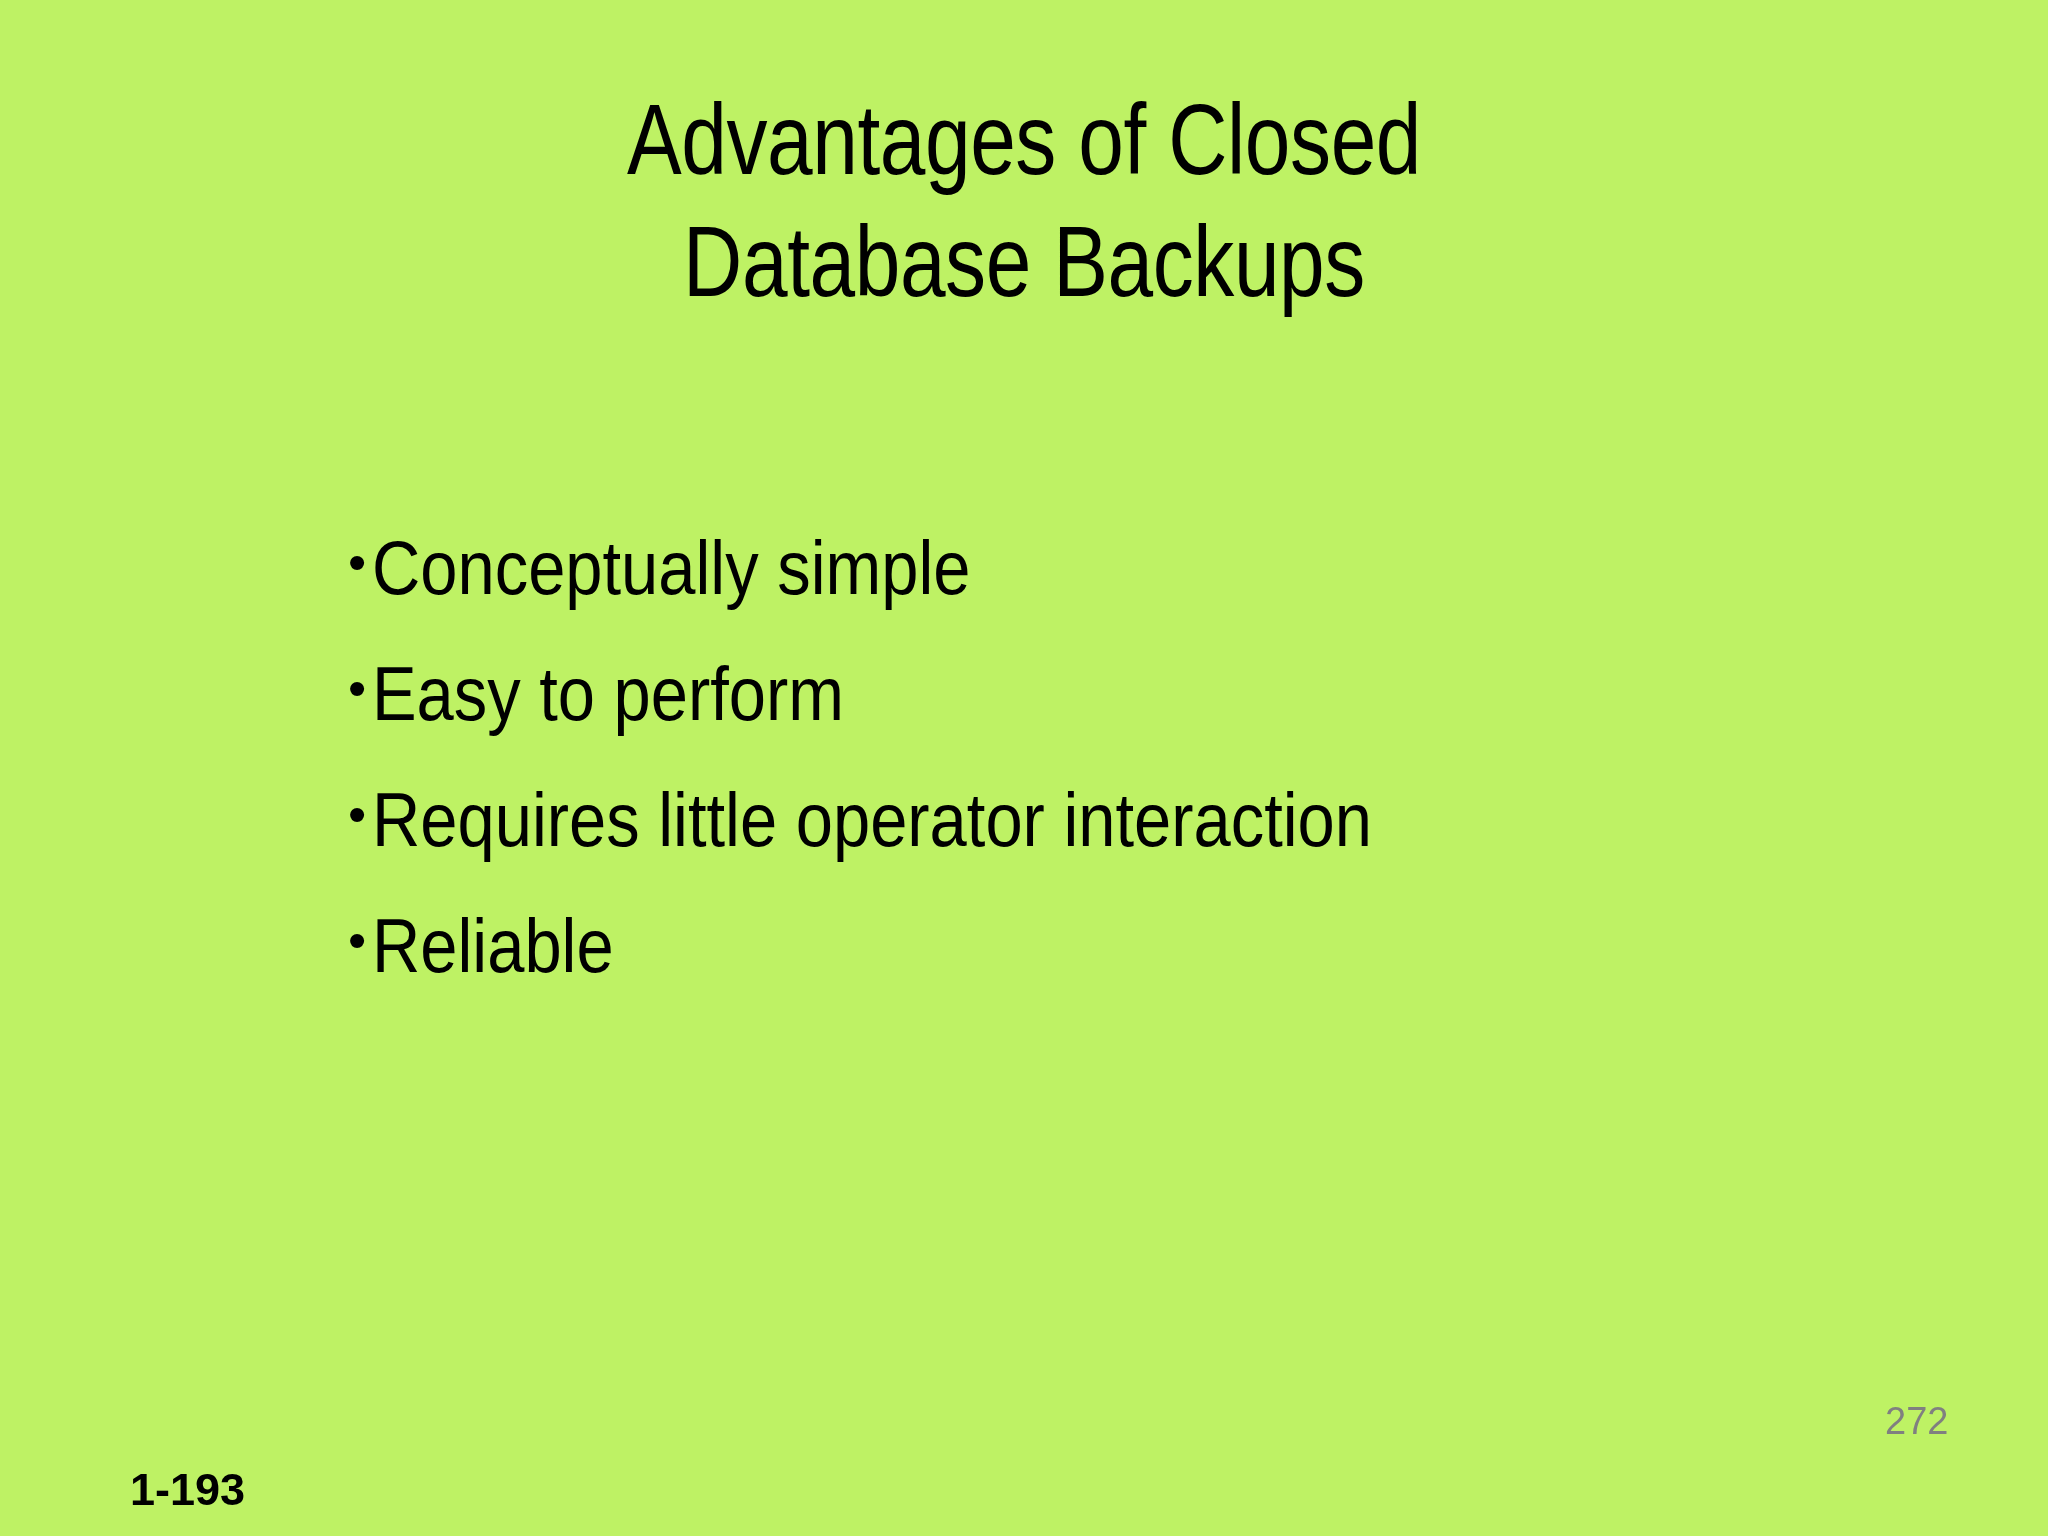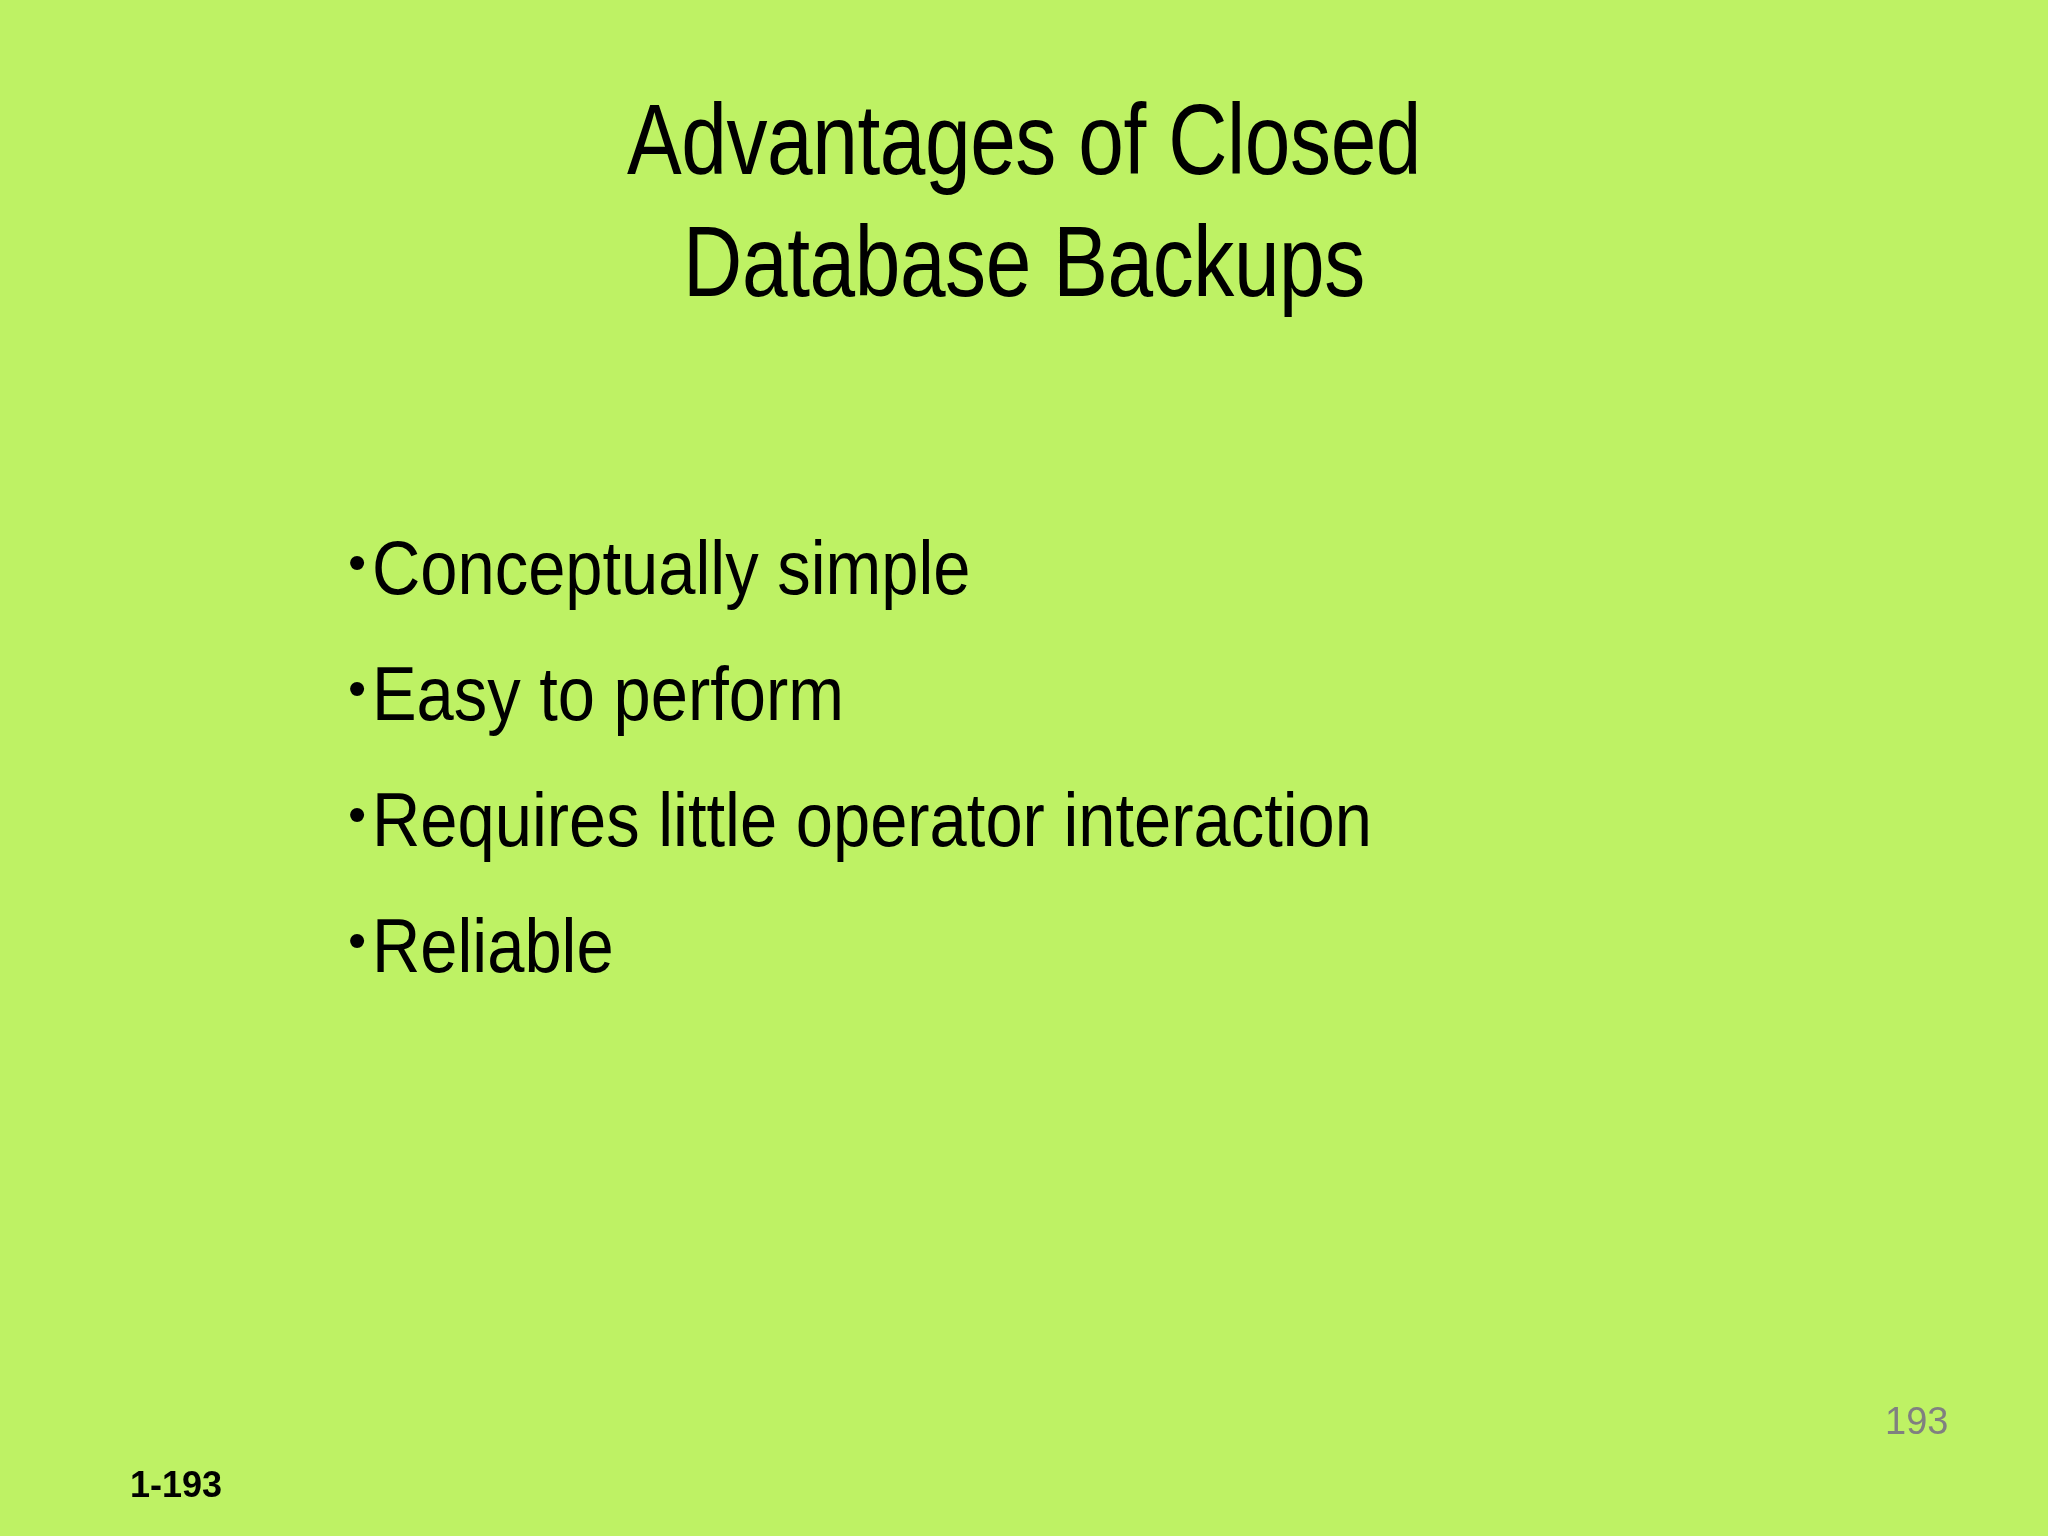--- a/index.html
+++ b/index.html
@@ -65,21 +65,21 @@
     display: inline-block;
     transform: scaleX(0.88);
     transform-origin: 0 50%;
   }
 
   
   .footer-left {
     position: absolute;
     left: 130px;
     top: 1464px;
-    font-size: 36px;
+    font-size: 45px;
     font-weight: bold;
     color: #000000;
     letter-spacing: 0px;
   }
   .footer-page-number {
     position: absolute;
     left: 1885px;
     top: 1400px;
     font-size: 38px;
     font-weight: 400;
@@ -114,15 +114,15 @@
     </div>
 
     <div class="bullet-row">
       <span class="bullet-dot">•</span>
       <span class="bullet-text">Reliable</span>
     </div>
 
   </div>
 
   <div class="footer-left">1-193</div>
-  <div class="footer-page-number">193</div>
+  <div class="footer-page-number">272</div>
 
 </div>
 
 </body></html>

